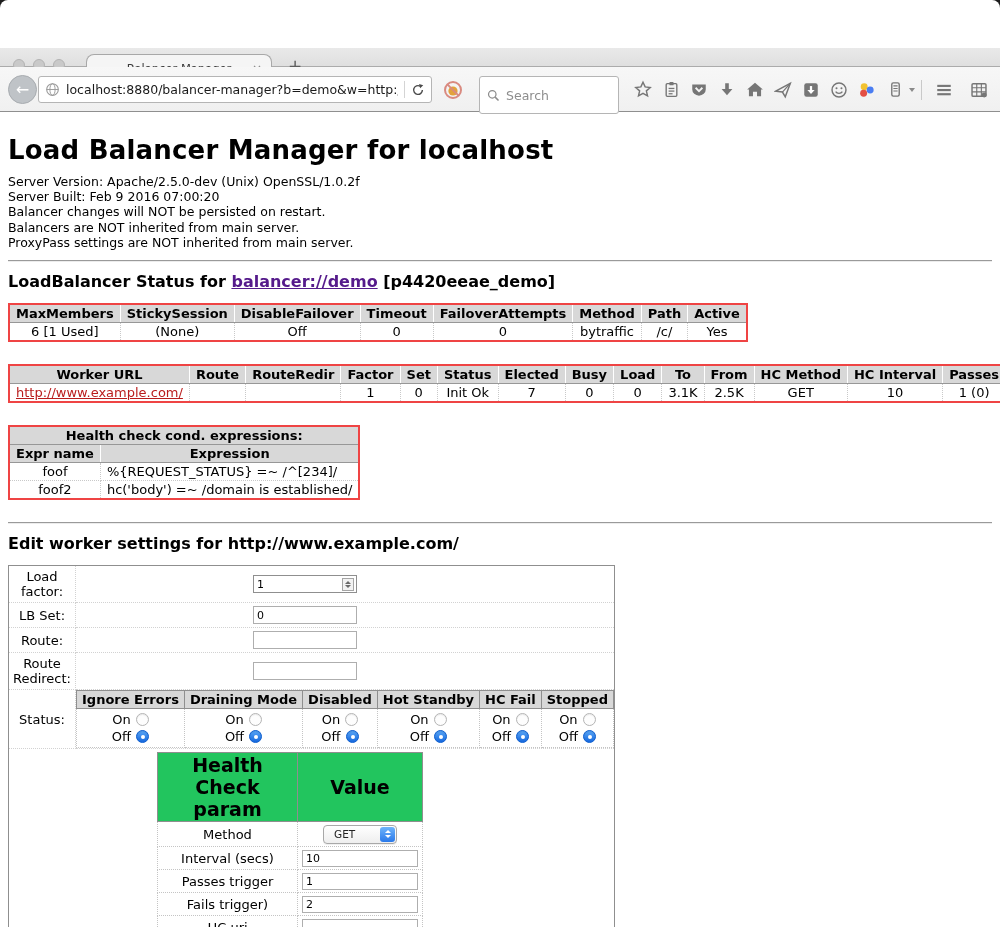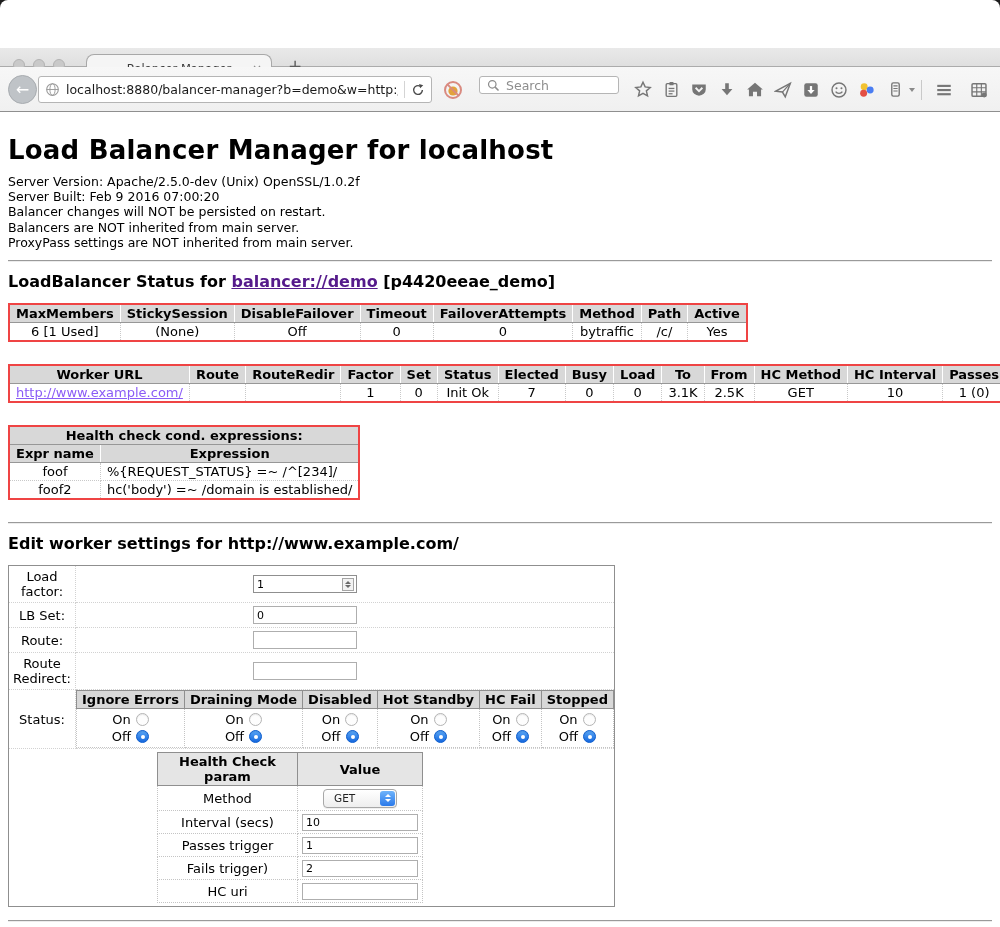--- a/index.html
+++ b/index.html
@@ -14,35 +14,35 @@
   .tab .close { position: absolute; right: 9px; top: 7px; color: #8a8a8a; font-size: 12px; }
   .newtab { position: absolute; left: 288px; top: 8px; color: #5c5c5c; font-size: 17px; }
 
   .toolbar { position: relative; height: 45px; background: linear-gradient(#f7f7f7, #f0f0f0); border-bottom: 1px solid #8f8f8f; }
   .backbtn { position: absolute; left: 8px; top: 8px; width: 29px; height: 29px; border-radius: 50%; background: #bfc3c7; color: #fff; display: flex; align-items: center; justify-content: center; font-size: 16px; border: 1px solid #a8acb0; }
   .urlbar { position: absolute; left: 38px; top: 9px; width: 394px; height: 27px; background: #fff; border: 1px solid #b5b5b5; border-radius: 3px; display: flex; align-items: center; padding: 0 6px; }
   .urlbar .globe { margin-right: 6px; display: inline-flex; }
   .urltext { flex: 1; font-size: 12.5px; color: #1a1a1a; white-space: nowrap; overflow: hidden; }
   .urlbar .sep { width: 1px; height: 17px; background: #d4d4d4; margin: 0 6px; }
   .blocked { position: absolute; left: 443px; top: 13px; }
-  .searchbar { position: absolute; left: 479px; top: 9px; width: 140px; height: 18px; background: #fff; border: 1px solid #b5b5b5; border-radius: 3px; display: flex; align-items: center; padding: 0 7px; gap: 6px; }
+  .searchbar { position: absolute; left: 479px; top: 9px; width: 140px; height: 38px; background: #fff; border: 1px solid #b5b5b5; border-radius: 3px; display: flex; align-items: center; padding: 0 7px; gap: 6px; }
   .searchbar .ph { font-size: 12.5px; color: #8d8d8d; }
   .toolicons { position: absolute; left: 629px; top: 0; height: 45px; display: flex; align-items: center; }
   .ticon { width: 18px; height: 18px; margin: 0 5px; display: inline-flex; align-items: center; justify-content: center; }
   .vsep { width: 1px; height: 20px; background: #c9c9c9; margin: 0 4px; }
   .caret { width: 0; height: 0; border-left: 3.5px solid transparent; border-right: 3.5px solid transparent; border-top: 4px solid #8a8a8a; margin: 0 2px 0 0; }
 
   
   .content { padding: 0 8px; color: #000; }
   h1.pagetitle { font-size: 26px; font-weight: bold; padding: 23px 0 9px 0; letter-spacing: 0.2px; }
   .info p { font-size: 12.5px; line-height: 15.2px; }
   hr.rule { border: none; border-top: 1px solid #9a9a9a; border-bottom: 1px solid #ececec; margin: 10px 0; }
   h3.section { font-size: 16px; font-weight: bold; margin: 6px 0 12px 0; }
   h3.section a { color: #551a8b; }
-  a { color: #8b5cf6; text-decoration: underline; }
+  a { color: #b91c1c; text-decoration: underline; }
 
   table.data { border-collapse: collapse; border: 2px solid #ef4444; margin-bottom: 22px; font-size: 13px; }
   table.data th { background: #d8d8d8; border: 1px solid #fff; border-bottom: 1px solid #979797; padding: 1px 6px; font-size: 13px; white-space: nowrap; }
   table.data td { border: 1px dotted #c9c9c9; padding: 1px 6px; text-align: center; height: 18px; white-space: nowrap; }
   table.balancer { width: 615px; }
   table.worker { width: 961px; }
   td.left { text-align: left; }
   table.expr { width: 312px; }
   table.expr td.exprtext { text-align: left; }
 
@@ -63,21 +63,21 @@
   td.statuscell { padding: 0 !important; }
   table.status { border-collapse: collapse; width: 100%; }
   table.status th { background: #d8d8d8; border: 1px solid #8f8f8f; padding: 1px 5px; font-size: 13px; white-space: nowrap; }
   table.status td { border: 1px dotted #c4c4c4; padding: 2px 2px; }
   .radioline { display: flex; align-items: center; justify-content: center; gap: 5px; height: 17px; font-size: 13px; }
   .radio { width: 13px; height: 13px; border-radius: 50%; background: #fdfdfd; border: 1px solid #b4b4b4; box-shadow: inset 0 1px 1px rgba(0,0,0,0.08); position: relative; display: inline-block; }
   .radio.checked { background: linear-gradient(#58a6f7, #1567dd); border-color: #1160cf; }
   .radio.checked::after { content: ""; position: absolute; left: 4px; top: 4px; width: 4px; height: 4px; border-radius: 50%; background: #fff; }
 
   table.hc { border-collapse: collapse; margin: 3px 0 3px 148px; }
-  table.hc th { background: #e5e5e5; border: 1px solid #8f8f8f; padding: 1px 0; font-size: 13px; }
+  table.hc th { background: #22c55e; border: 1px solid #8f8f8f; padding: 1px 0; font-size: 19px; }
   table.hc td { border: 1px dotted #c4c4c4; padding: 2.5px 4px; text-align: center; font-size: 13px; }
   td.hclabel { width: 140px; }
   td.hcval { width: 125px; }
   input.hcti { height: 17px; border: 1px solid #aeaeae; font-size: 11px; padding: 0 3px; width: 116px; font-family: "DejaVu Sans", sans-serif; text-align: left; }
 
   .mac-select { display: inline-flex; align-items: center; height: 19px; border: 1px solid #a8a8a8; border-radius: 4px; background: linear-gradient(#ffffff, #eeeeee); font-size: 10.5px; color: #222; position: relative; padding: 0 22px 0 10px; box-shadow: 0 1px 0 rgba(0,0,0,0.06); }
   .mac-select .stepper { position: absolute; right: 1px; top: 1px; bottom: 1px; width: 15px; border-radius: 3px; background: linear-gradient(#6fb4fb, #2a79ea); display: flex; flex-direction: column; align-items: center; justify-content: center; gap: 2px; }
   .stepper i { display:block; width: 0; height: 0; border-left: 3px solid transparent; border-right: 3px solid transparent; }
   .stepper .up { border-bottom: 3.5px solid #fff; }
   .stepper .dn { border-top: 3.5px solid #fff; }

